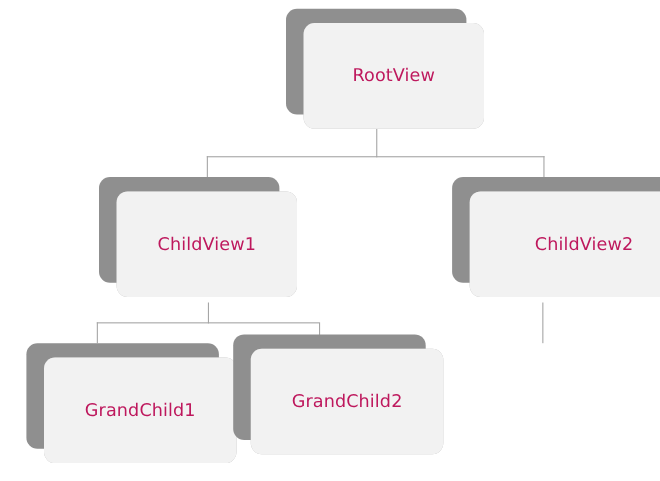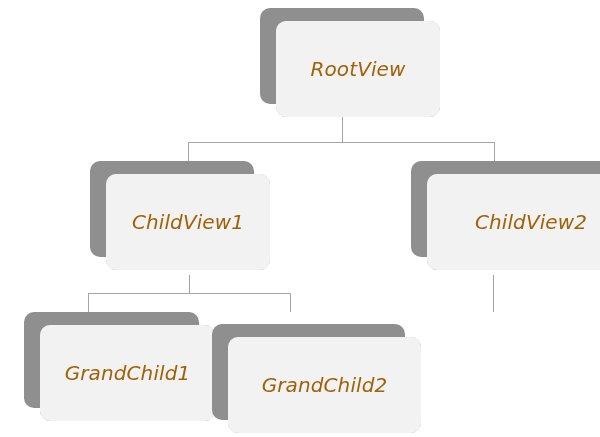--- a/index.html
+++ b/index.html
@@ -58,26 +58,25 @@
     width: 100%;
     height: 100%;
     background: #f2f2f2;
     border-radius: 10px;
     box-sizing: border-box;
     display: flex;
     align-items: center;
     justify-content: center;
   }
   .node .node-label {
-    color: #a16207;
-    font-size: 20px;
+    color: #be185d;
+    font-size: 16px;
     line-height: 1;
     letter-spacing: 0.1px;
     white-space: nowrap;
-    font-style: italic;
   }
 </style>
 </head>
 <body>
 
 <div id="canvas">
 
   <div class="conn v" style="left:342px; top:117px; height:26px;"></div>
   <div class="conn h" style="left:188px; top:142px; width:307px;"></div>
   <div class="conn v" style="left:188px; top:142px; height:20px;"></div>
@@ -115,21 +114,21 @@
   </div>
 
   <div class="node" style="left:24px; top:312px; width:175px; height:96px;">
     <div class="plate-shadow"></div>
     <div class="plate-white"></div>
     <div class="plate-front">
       <span class="node-label">GrandChild1</span>
     </div>
   </div>
 
-  <div class="node" style="left:212px; top:324px; width:175px; height:96px;padding-left:18px;">
+  <div class="node" style="left:212px; top:304px; width:175px; height:96px;">
     <div class="plate-shadow"></div>
     <div class="plate-white"></div>
     <div class="plate-front">
       <span class="node-label">GrandChild2</span>
     </div>
   </div>
 
 
 </div>
 

